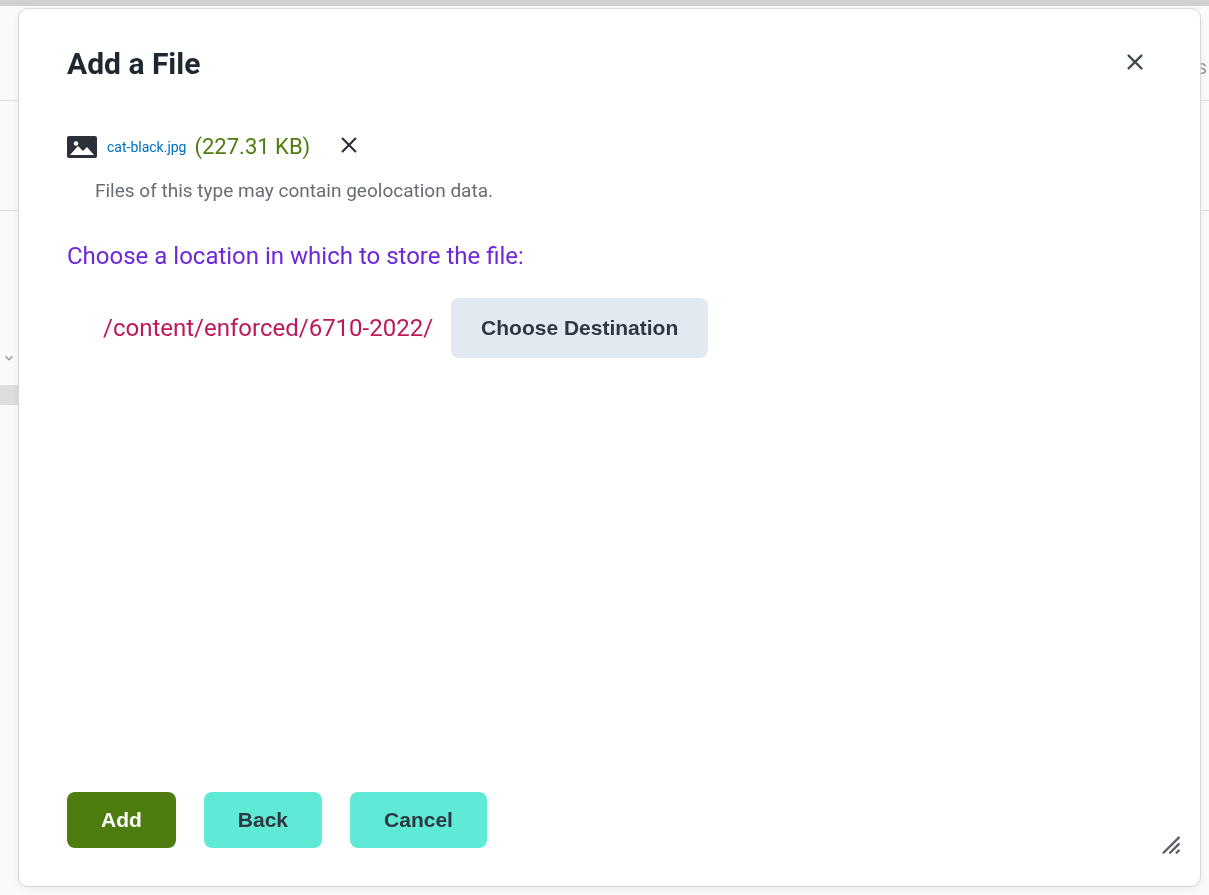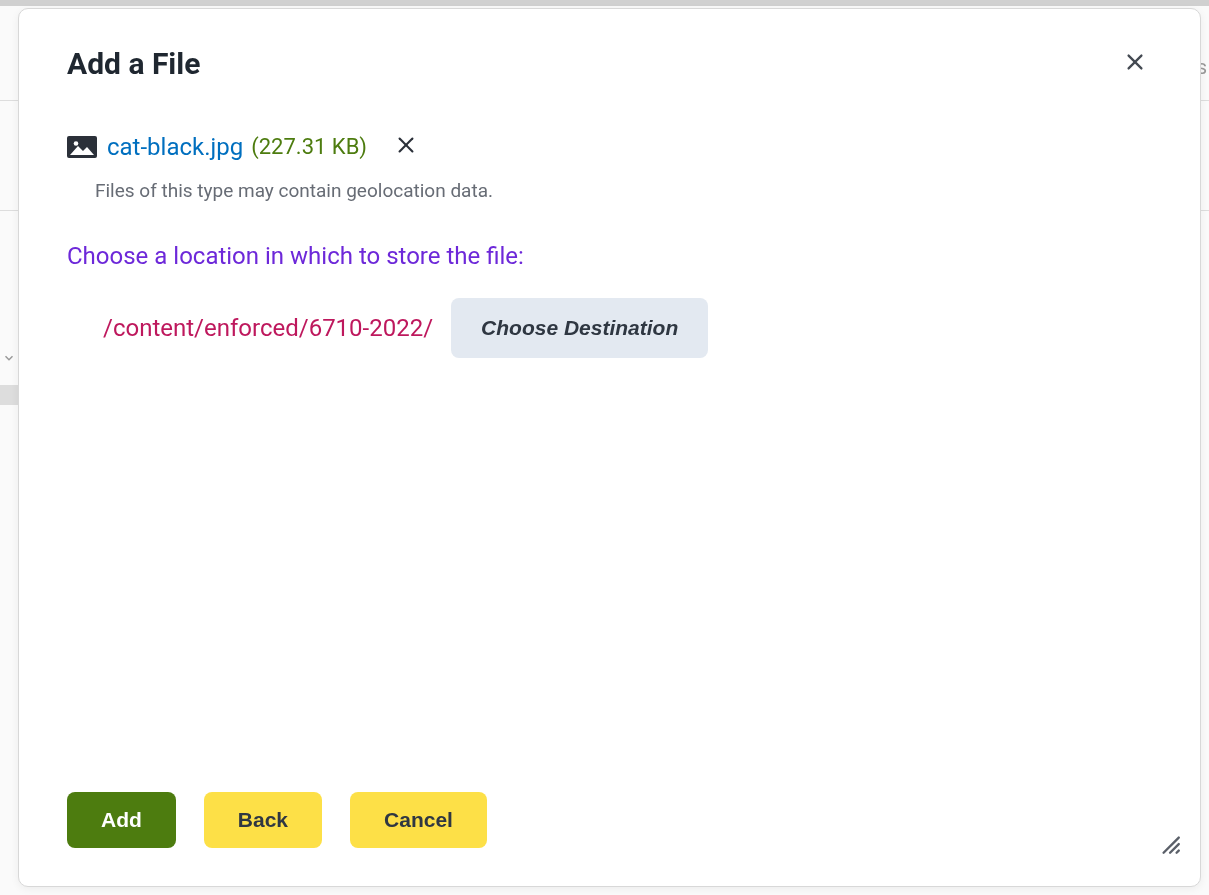--- a/index.html
+++ b/index.html
@@ -108,21 +108,21 @@
       gap: 10px;
       margin-top: 24px;
     }
     .image-icon {
       width: 30px;
       height: 22px;
       flex-shrink: 0;
     }
     .file-link {
       color: #006fbf;
-      font-size: 24px;
+      font-size: 14px;
       text-decoration: none;
       cursor: pointer;
     }
     .file-size {
       color: #4d7c0f;
       font-size: 22px;
       margin-left: -2px;
     }
     .remove-file-btn {
       background: none;
@@ -164,21 +164,20 @@
     }
     .choose-dest-btn {
       background: #e3e9f1;
       border: none;
       border-radius: 8px;
       padding: 18px 30px;
       font-size: 21px;
       font-weight: 700;
       color: #2f3742;
       cursor: pointer;
-      font-style: italic;
     }
     .dialog-footer {
       padding: 18px 48px 38px 48px;
       display: flex;
       gap: 28px;
       align-items: center;
       position: relative;
     }
     .btn {
       border: none;
@@ -186,21 +185,21 @@
       padding: 16px 34px;
       font-size: 21px;
       font-weight: 700;
       cursor: pointer;
     }
     .btn-primary {
       background: #4d7c0f;
       color: #ffffff;
     }
     .btn-secondary {
-      background: #fde047;
+      background: #5eead4;
       color: #2f3742;
     }
     .resize-handle {
       position: absolute;
       right: 18px;
       bottom: 26px;
       color: #5b6069;
       cursor: nwse-resize;
     }
     .resize-handle svg {

